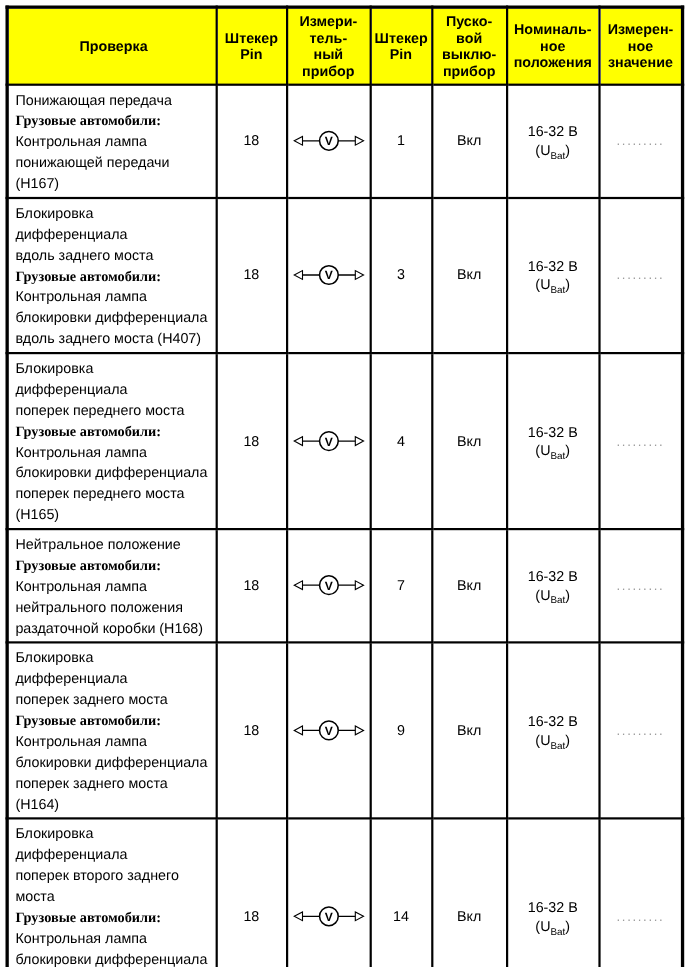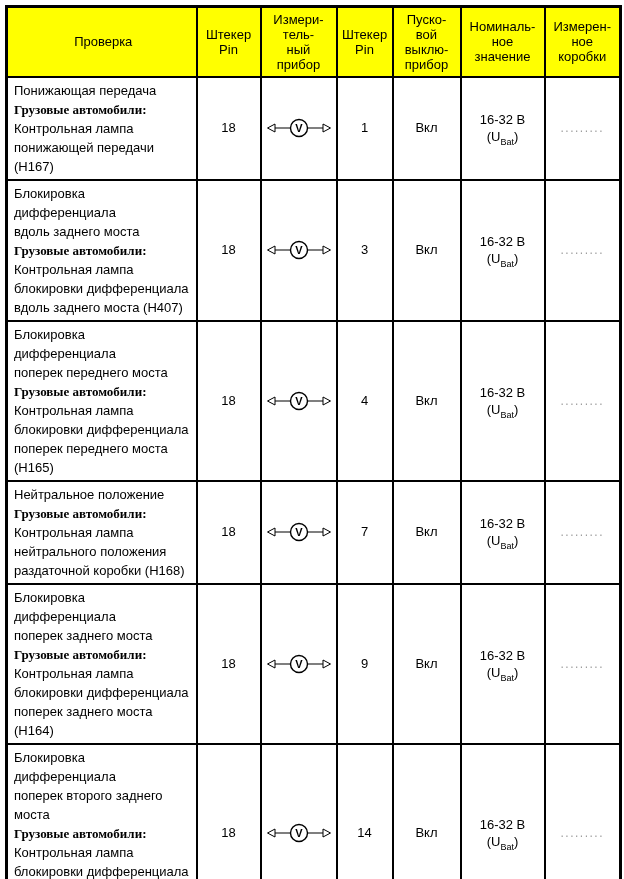--- a/index.html
+++ b/index.html
@@ -17,21 +17,21 @@
     border: 3px solid #000;
   }
   th, td {
     border: 2px solid #000;
     padding: 2px 3px;
     font-size: 13px;
     overflow: hidden;
   }
   thead th {
     background: #ffff00;
-    font-weight: normal;
+    font-weight: bold;
     text-align: center;
     vertical-align: middle;
     white-space: pre-line;
     line-height: 15px;
     height: 70px;
   }
   thead th.check-h {
     text-align: center;
     padding-left: 6px;
   }
@@ -89,24 +89,24 @@
 ный
 прибор</th>
         <th>Штекер
 Pin</th>
         <th>Пуско-
 вой
 выклю-
 прибор</th>
         <th>Номиналь-
 ное
-значение</th>
+положения</th>
         <th>Измерен-
 ное
-коробки</th>
+значение</th>
       </tr>
     </thead>
     <tbody>
 
     <tr class="">
         <td class="check-cell">
           <span>Понижающая передача</span>
           <span class="vehicle-bold">Грузовые автомобили:</span>
           <span>Контрольная лампа
 понижающей передачи (H167)</span>

